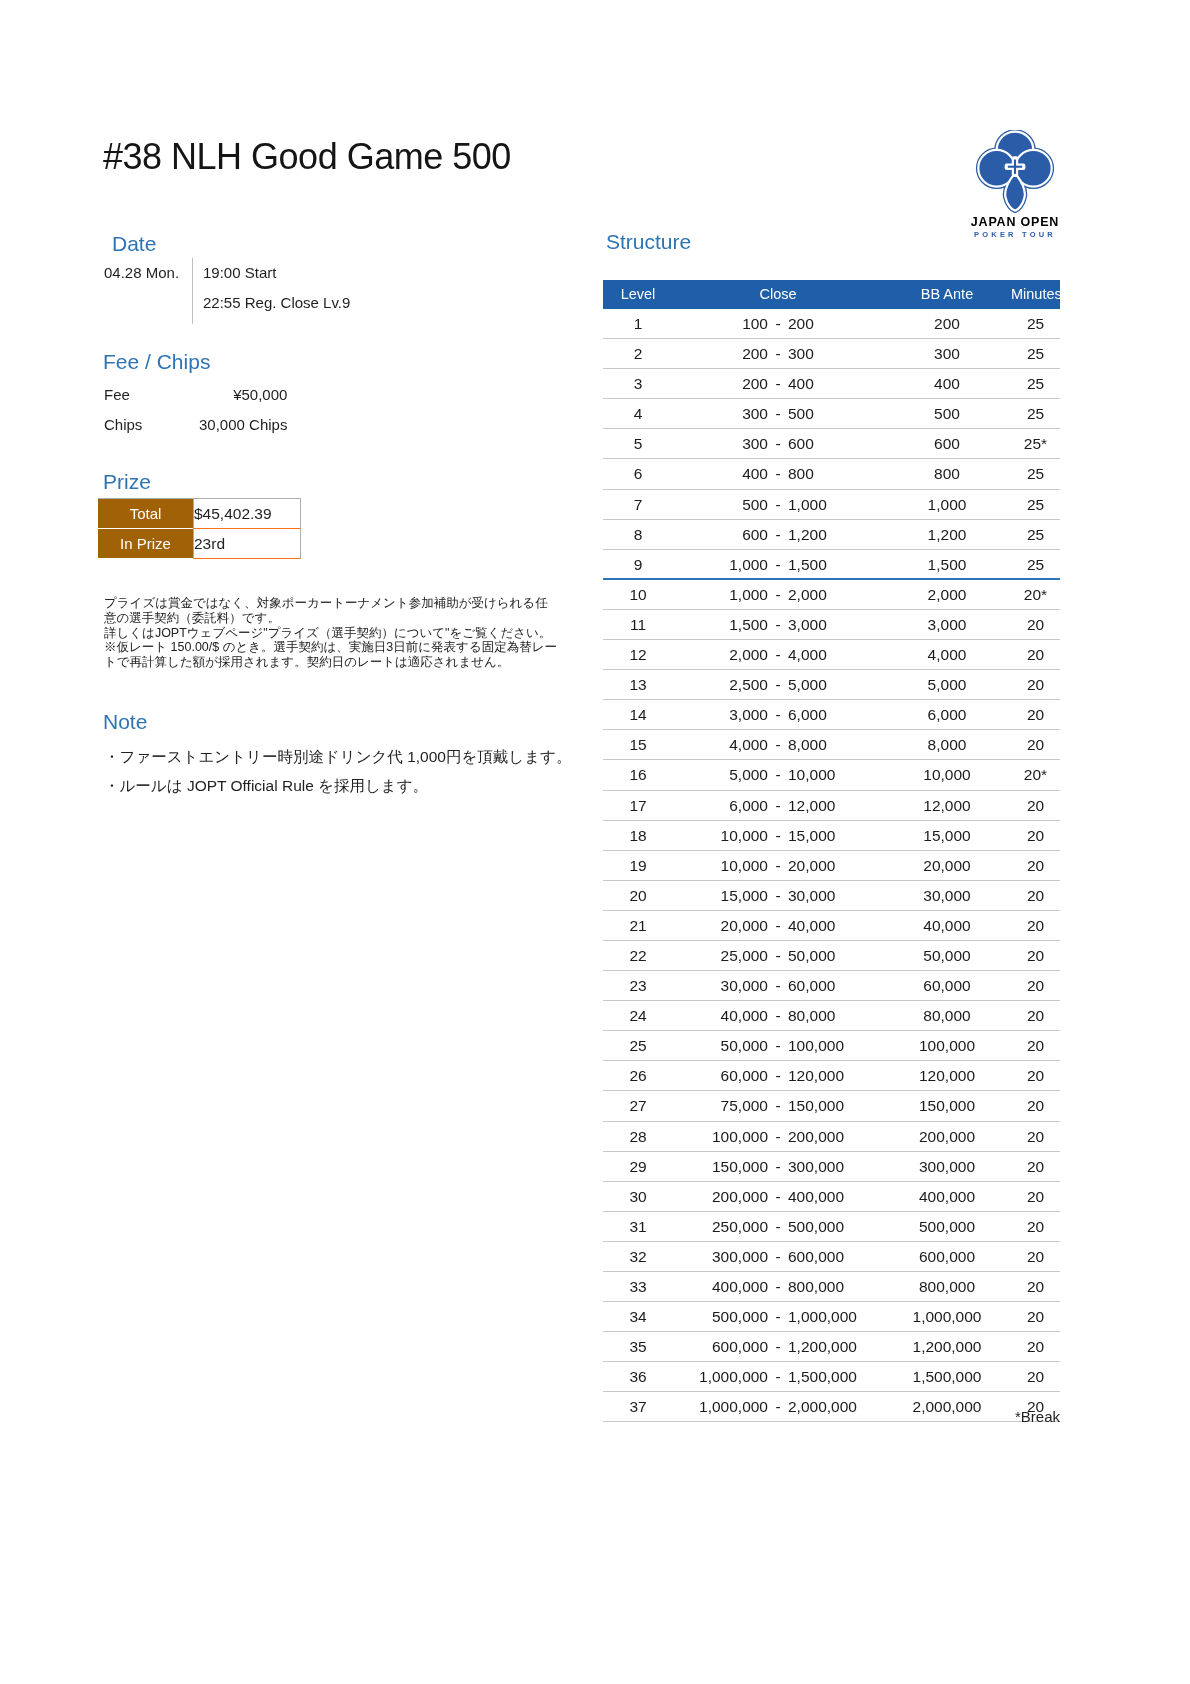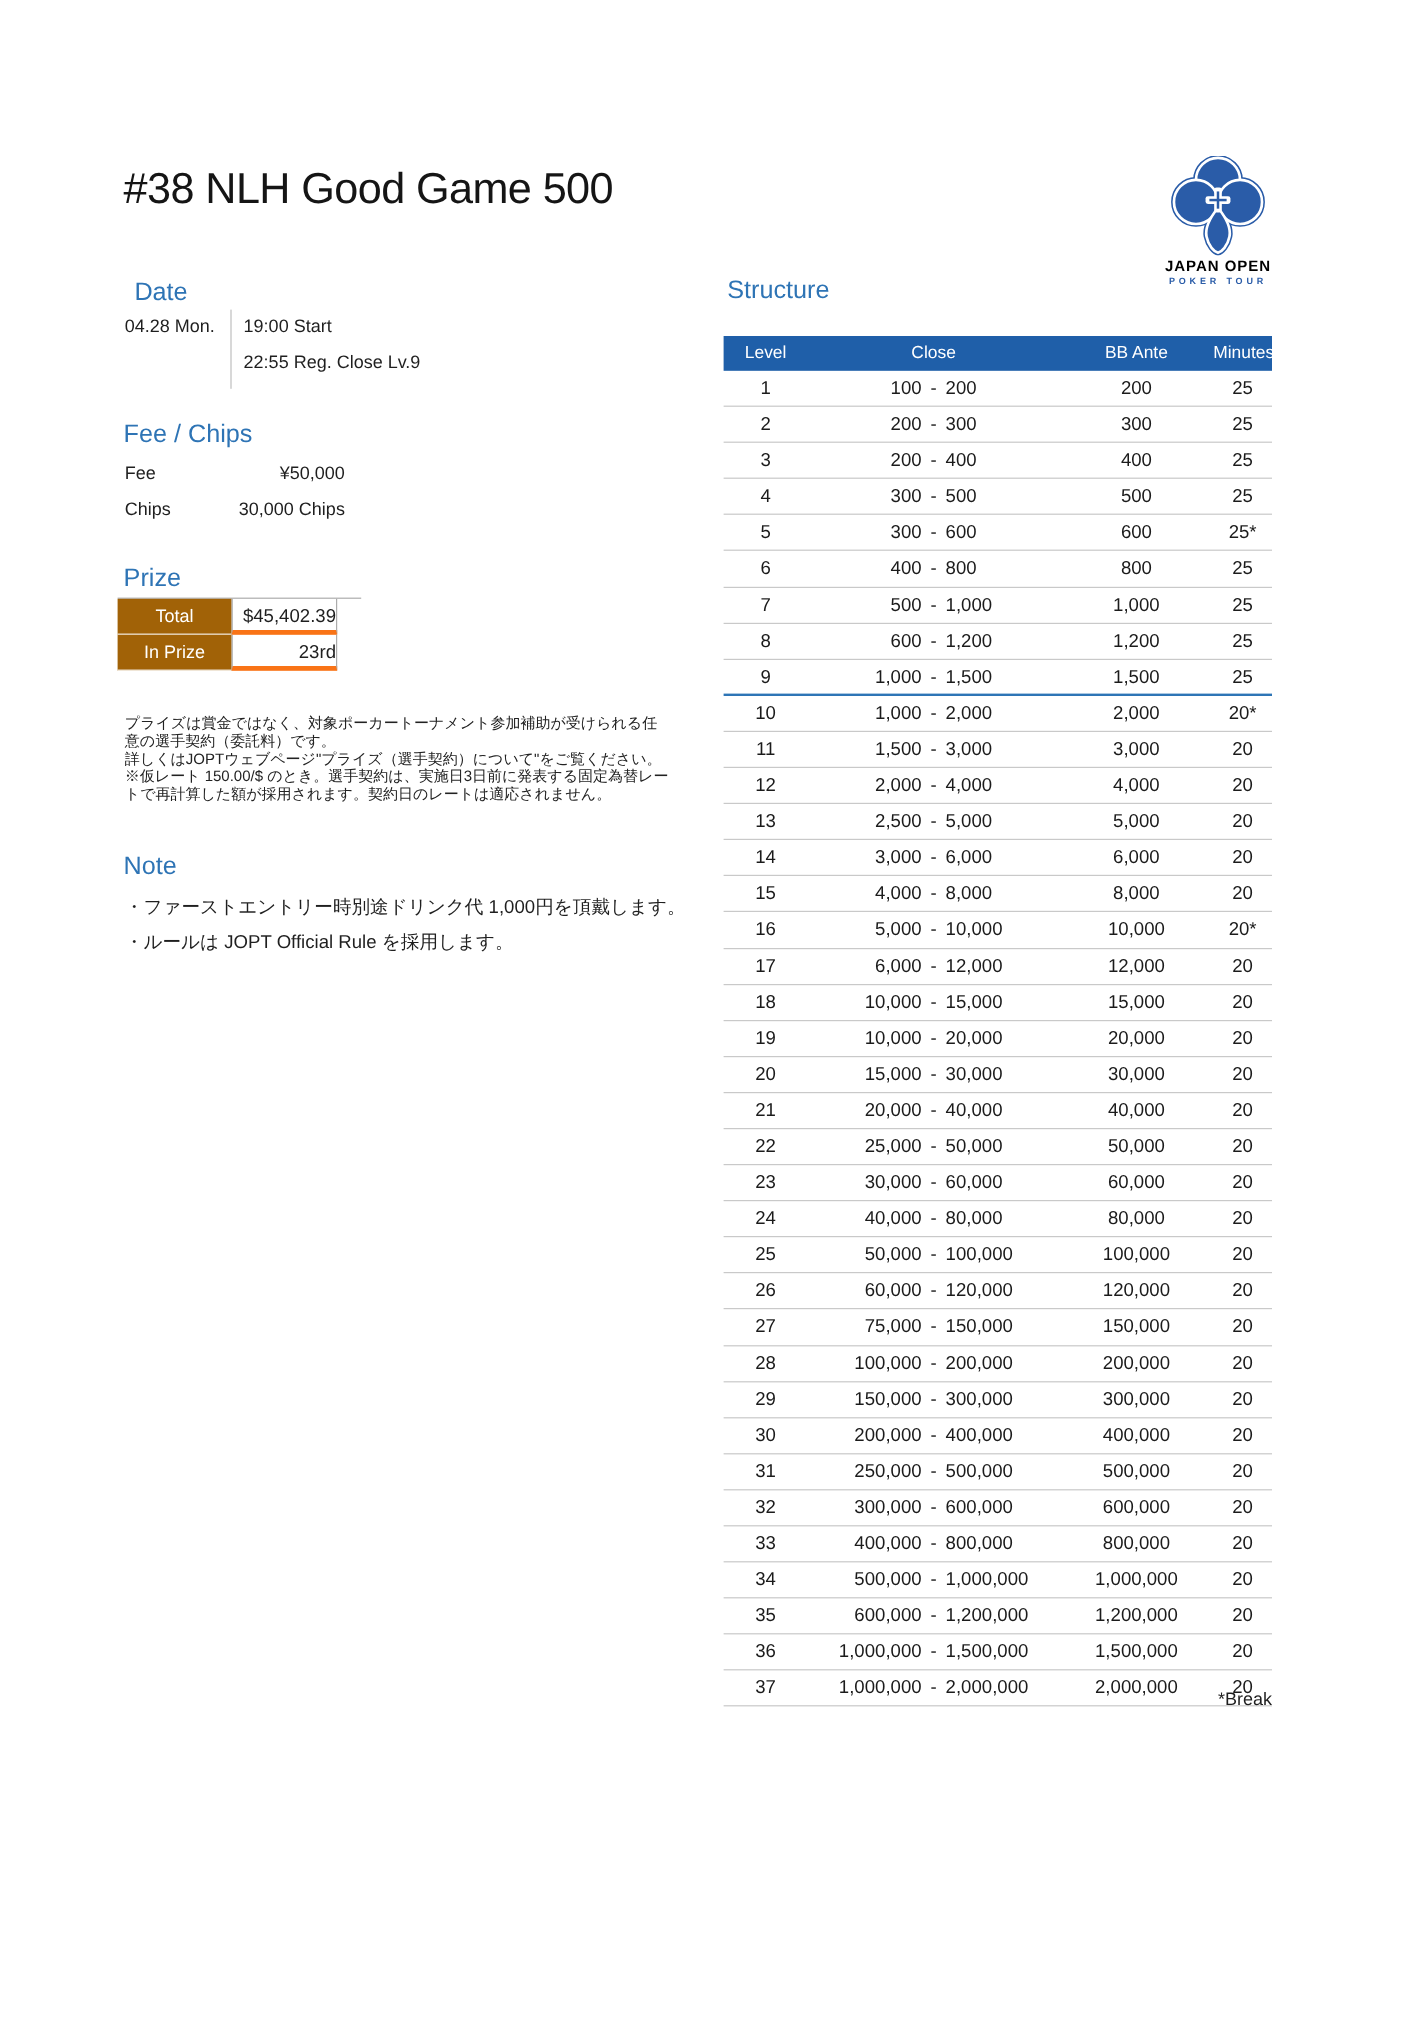--- a/index.html
+++ b/index.html
@@ -34,22 +34,22 @@
   .kv-label { width:95px; }
   .kv-value { white-space:nowrap; }
   
   .prize-table { position:absolute; left:98px; top:498px; width:203px; border-top:1px solid #ACACAC; }
   .prize-row { display:flex; height:30px; }
   .prize-label {
     width:95px; box-sizing:border-box; background:#a16207; color:#ffffff;
     text-align:center; line-height:30px; font-size:15px; border-bottom:1px solid #ffffff;
   }
   .prize-value {
-    width:88px; box-sizing:border-box; text-align:right; line-height:30px; font-size:15.5px;
-    border-bottom:4px solid #f97316; border-right:1px solid #ACACAC; border-left:1px solid #ACACAC;
+    width:108px; box-sizing:border-box; text-align:left; line-height:30px; font-size:15.5px;
+    border-bottom:1px solid #f97316; border-right:1px solid #ACACAC; border-left:1px solid #ACACAC;
   }
   
   .jp-notes { position:absolute; left:104px; top:596px; width:455px; font-size:12.5px; line-height:14.8px; color:#222222; }
   .jp-line { margin:0; }
   
   .note-items { position:absolute; left:104px; top:742px; font-size:15.5px; }
   .note-item { line-height:29px; white-space:nowrap; }
   
   .structure-table { position:absolute; left:603px; top:252px; width:457px;margin-top:28px; }
   .st-header {

